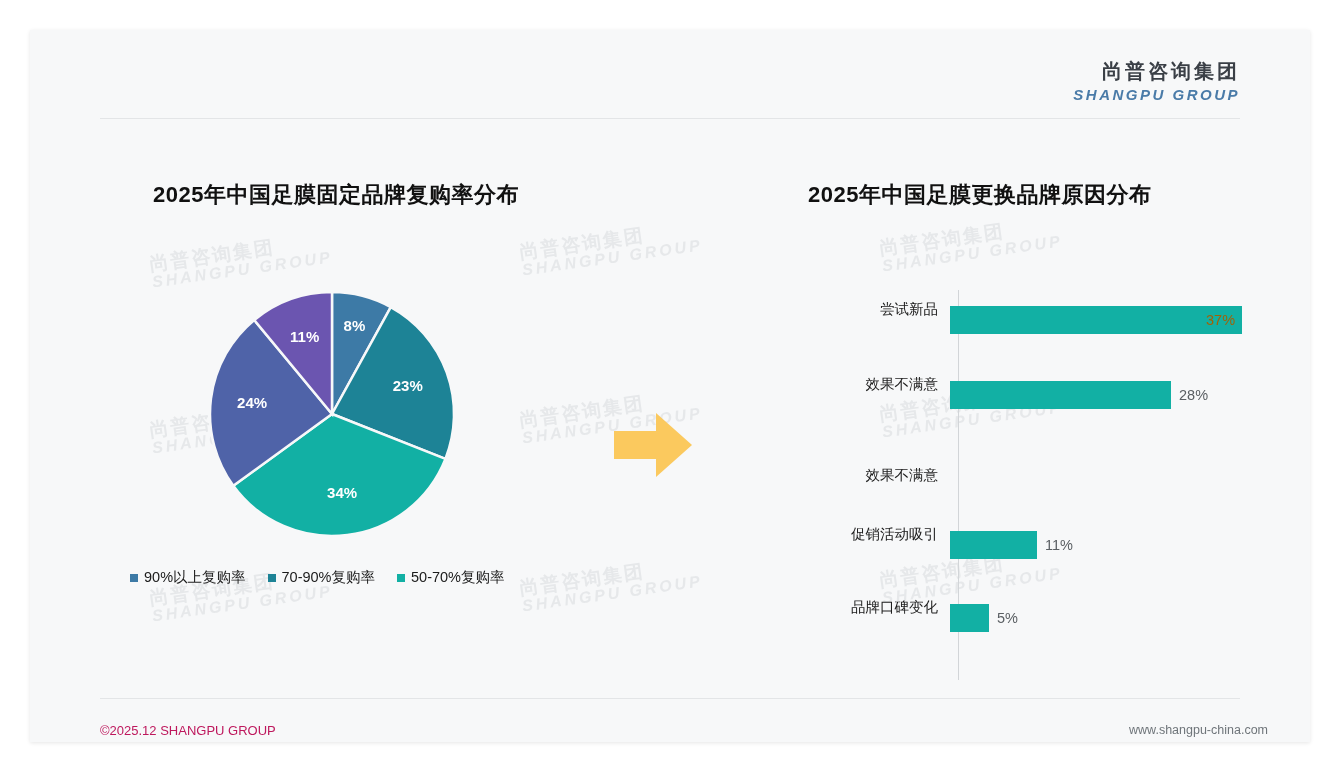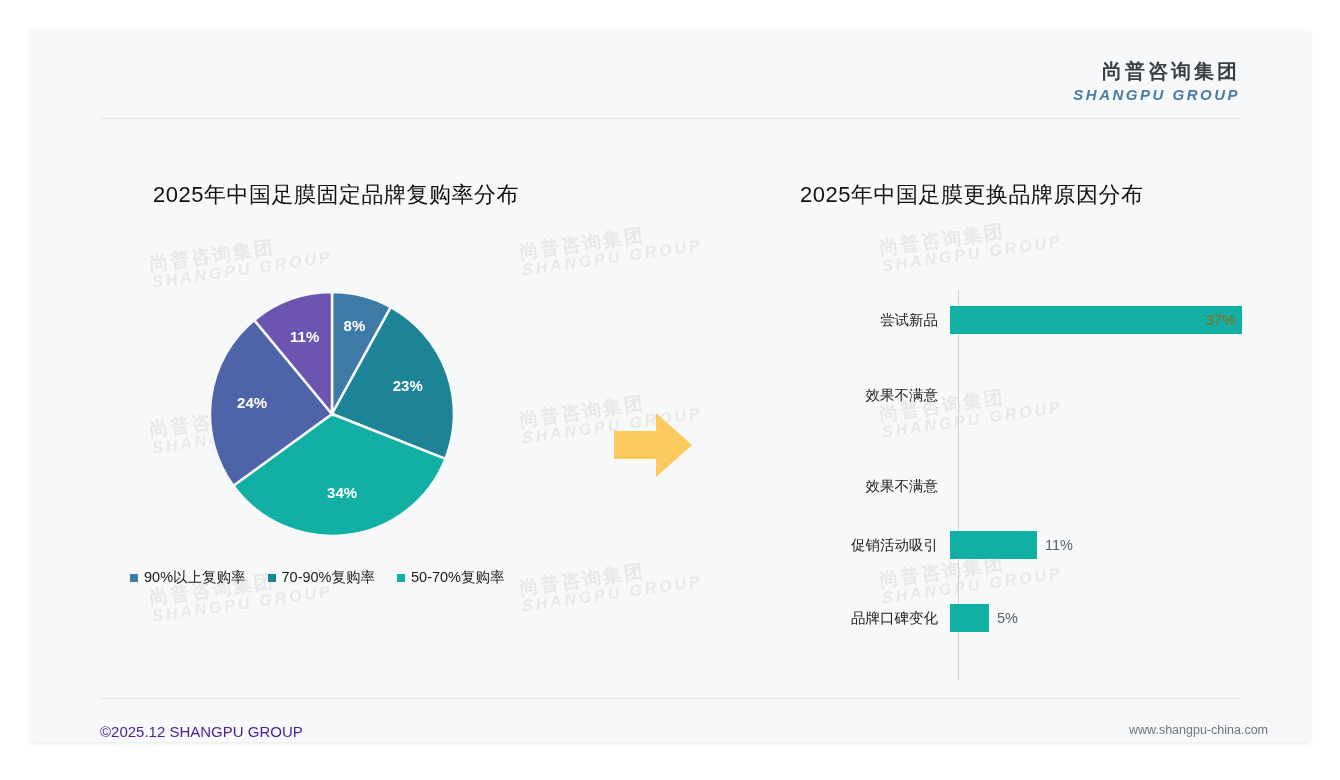--- a/index.html
+++ b/index.html
@@ -55,25 +55,25 @@
   #header-rule {
     position: absolute; left: 70px; right: 70px; top: 88px;
     height: 1px; background: #e3e5e7; z-index: 5;
   }
 
   
   #left-panel  { position: absolute; left: 70px;  top: 120px; width: 530px; height: 520px; z-index: 4; }
   #right-panel { position: absolute; left: 700px; top: 120px; width: 520px; height: 520px; z-index: 4; }
 
   .chart-title {
-    font-size: 22px; font-weight: normal; color: #111;
+    font-size: 22px; font-weight: bold; color: #111;
     letter-spacing: 0.5px;
   }
   #left-panel .chart-title  { position: absolute; left: 53px; top: 30px; }
-  #right-panel .chart-title { position: absolute; left: 70px; top: 30px; }
+  #right-panel .chart-title { position: absolute; left: 78px; top: 30px; }
 
   
   #pie-wrap { position: absolute; left: 108px; top: 140px; width: 248px; height: 248px; }
   #pie-svg  { width: 248px; height: 248px; display: block; }
   .pie-label {
     font-family: "Liberation Sans", sans-serif;
     font-size: 15px; font-weight: bold; fill: #ffffff;
     text-anchor: middle; dominant-baseline: middle;
   }
 
@@ -91,21 +91,21 @@
   #arrow { position: absolute; left: 578px; top: 370px; width: 90px; height: 90px; z-index: 4; }
 
   
   #bar-chart { position: absolute; left: 80px; top: 140px; width: 440px; height: 390px; }
   #bar-axis {
     position: absolute; left: 148px; top: 0; width: 1px; height: 390px;
     background: #d2d5d8;
   }
   .bar-row {
     position: absolute; left: 0; width: 440px; height: 40px;
-    display: flex; align-items: center;
+    display: flex; align-items: flex-start;
   }
   .bar-cat {
     width: 140px; text-align: right; padding-right: 12px;
     font-size: 14.5px; color: #1b1b1b; white-space: nowrap;
   }
   .bar-track { position: relative; height: 40px; flex: 1; }
   .bar-fill {
     position: absolute; left: 0; top: 6px; height: 28px;
     background: #12b0a4;
   }
@@ -123,21 +123,21 @@
   #sample-note {
     position: absolute; left: 110px; top: 684px;
     font-size: 12.5px; color: #6f757a; z-index: 5;
   }
   #footer {
     position: absolute; left: 0; right: 0; top: 712px; height: 40px;
     z-index: 5;
   }
   #footer-left {
     position: absolute; left: 100px; top: 11px;
-    font-size: 15px; color: #4c1d95;
+    font-size: 13px; color: #be185d;
   }
   #footer-right {
     position: absolute; right: 72px; top: 11px;
     font-size: 12.5px; color: #6f757a;
   }
 </style>
 </head>
 <body>
 
 <div id="slide">
@@ -242,20 +242,24 @@
       <div id="bar-rows">
           <div class="bar-row" style="top: 10px;">
             <div class="bar-cat">尝试新品</div>
             <div class="bar-track">
               <div class="bar-fill" style="width: 292px; background: rgb(18, 176, 164);"></div>
               <div class="bar-val inside" style="left: 256px;">37%</div>
             </div>
           </div>
           <div class="bar-row" style="top: 85px;">
             <div class="bar-cat">效果不满意</div>
+            <div class="bar-track">
+              <div class="bar-fill" style="width: 221px; background: rgb(18, 176, 164);"></div>
+              <div class="bar-val" style="left: 229px;">28%</div>
+            </div>
           </div>
           <div class="bar-row" style="top: 176px;">
             <div class="bar-cat">效果不满意</div>
           </div>
           <div class="bar-row" style="top: 235px;">
             <div class="bar-cat">促销活动吸引</div>
             <div class="bar-track">
               <div class="bar-fill" style="width: 87px; background: rgb(18, 176, 164);"></div>
               <div class="bar-val" style="left: 95px;">11%</div>
             </div>

